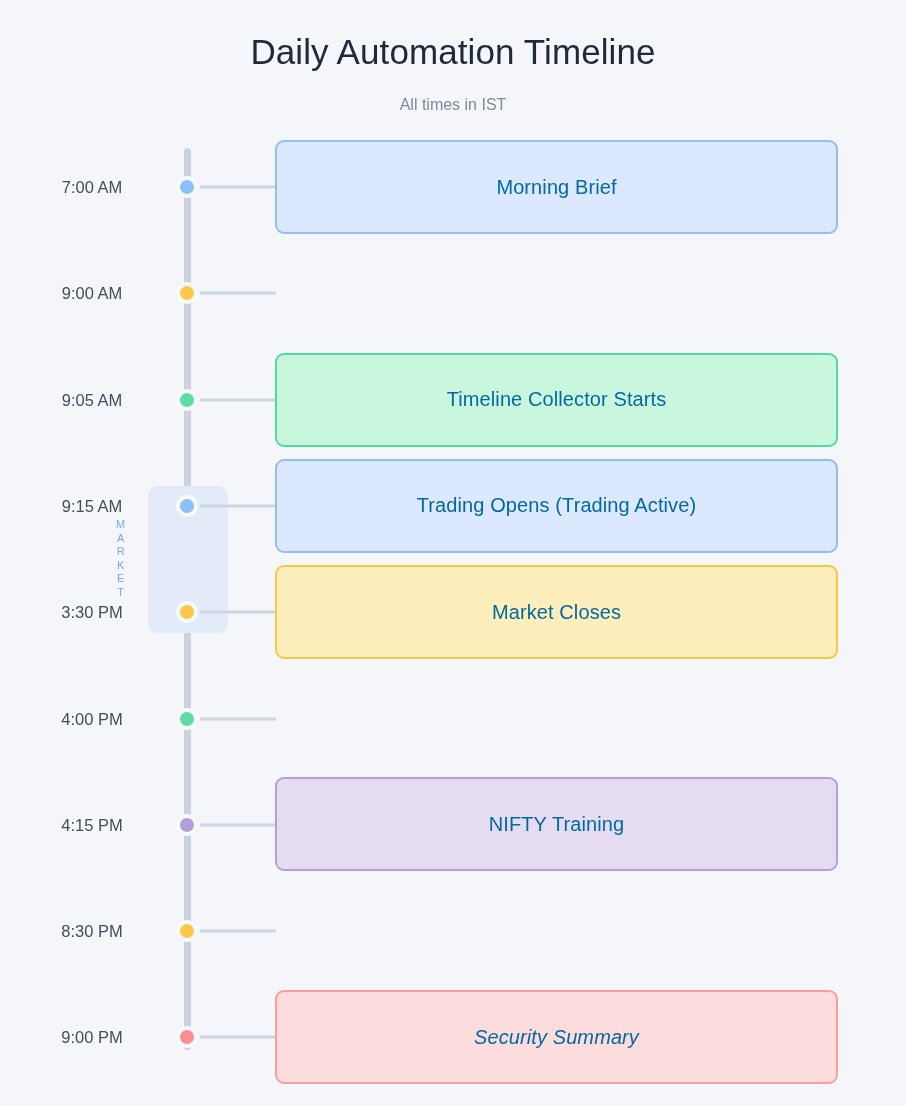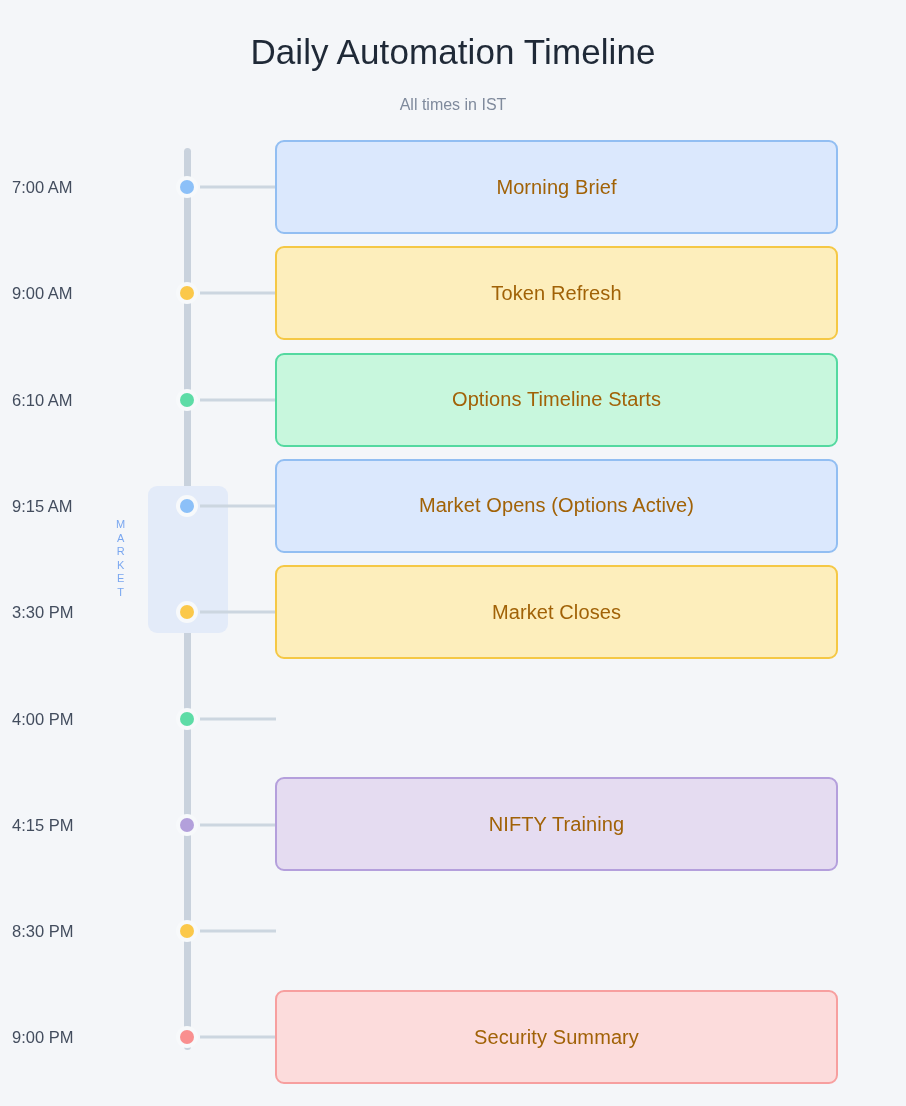--- a/index.html
+++ b/index.html
@@ -84,21 +84,21 @@
     position: absolute;
     left: 0;
     width: 906px;
     height: 0;
   }
 
   .tl-time {
     position: absolute;
     right: 734px;      
     width: 160px;
-    text-align: left;
+    text-align: center;
     font-size: 16.5px;
     color: #434d5e;
     transform: translateY(-50%);
     white-space: nowrap;
   }
 
   .tl-dot-wrap {
     position: absolute;
     left: 187px;
     top: 0;
@@ -137,21 +137,21 @@
     border-radius: 9px;
     border: 2px solid transparent;
     display: flex;
     align-items: center;
     justify-content: center;
   }
 
   .tl-card-label {
     font-size: 20px;
     font-weight: 400;
-    color: #a16207;
+    color: #0369a1;
     text-align: center;
     letter-spacing: 0.1px;
   }
 </style>
 </head>
 <body>
 
 <div id="page">
 
   <h1 id="page-title">Daily Automation Timeline</h1>
@@ -177,21 +177,21 @@
         </div>
       </div>
       <div class="tl-row" style="top: 293.3px;">
         <div class="tl-time">9:00 AM</div>
         <div class="tl-connector"></div>
         <div class="tl-dot-wrap">
           <div class="tl-dot" style="background: rgb(251, 200, 74);"></div>
         </div>
       </div>
       <div class="tl-row" style="top: 399.6px;">
-        <div class="tl-time">6:10 AM</div>
+        <div class="tl-time">9:05 AM</div>
         <div class="tl-connector"></div>
         <div class="tl-dot-wrap">
           <div class="tl-dot" style="background: rgb(93, 220, 166);"></div>
         </div>
       </div>
       <div class="tl-row" style="top: 505.9px;">
         <div class="tl-time">9:15 AM</div>
         <div class="tl-connector"></div>
         <div class="tl-dot-wrap">
           <div class="tl-dot" style="background: rgb(140, 192, 248);"></div>
@@ -230,31 +230,28 @@
         <div class="tl-connector"></div>
         <div class="tl-dot-wrap">
           <div class="tl-dot" style="background: rgb(249, 143, 143);"></div>
         </div>
       </div>
     </div>
 
 <div class="tl-card" style="top: 140px; background: rgb(219, 232, 253); border-color: rgb(146, 190, 242);">
       <div class="tl-card-label">Morning Brief</div>
     </div>
-    <div class="tl-card" style="top: 246.3px; background: rgb(253, 238, 188); border-color: rgb(245, 200, 69);">
-      <div class="tl-card-label">Token Refresh</div>
-    </div>
     <div class="tl-card" style="top: 352.6px; background: rgb(200, 247, 221); border-color: rgb(84, 217, 160);">
-      <div class="tl-card-label">Options Timeline Starts</div>
+      <div class="tl-card-label">Timeline Collector Starts</div>
     </div>
     <div class="tl-card" style="top: 458.9px; background: rgb(219, 232, 253); border-color: rgb(146, 190, 242);">
-      <div class="tl-card-label">Market Opens (Options Active)</div>
+      <div class="tl-card-label">Trading Opens (Trading Active)</div>
     </div>
     <div class="tl-card" style="top: 565.2px; background: rgb(253, 238, 188); border-color: rgb(245, 200, 69);">
       <div class="tl-card-label">Market Closes</div>
     </div>
     <div class="tl-card" style="top: 777px; background: rgb(229, 220, 241); border-color: rgb(180, 159, 220);">
       <div class="tl-card-label">NIFTY Training</div>
     </div>
-    <div class="tl-card" style="top: 990.4px; background: rgb(252, 220, 220); border-color: rgb(247, 159, 159);">
+    <div class="tl-card" style="top: 990.4px; background: rgb(252, 220, 220); border-color: rgb(247, 159, 159); font-style: italic;">
       <div class="tl-card-label">Security Summary</div>
     </div>
   </div>
 
 </body></html>

